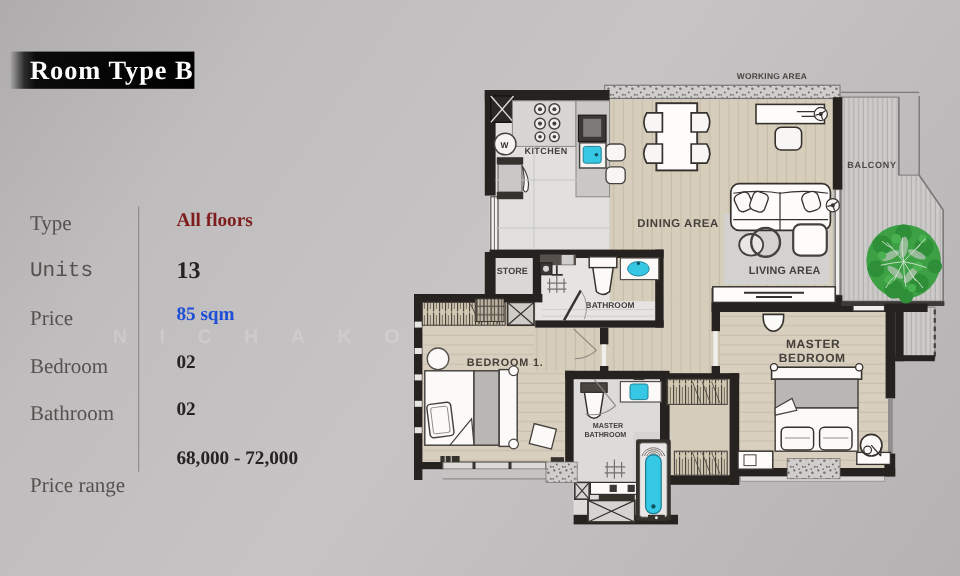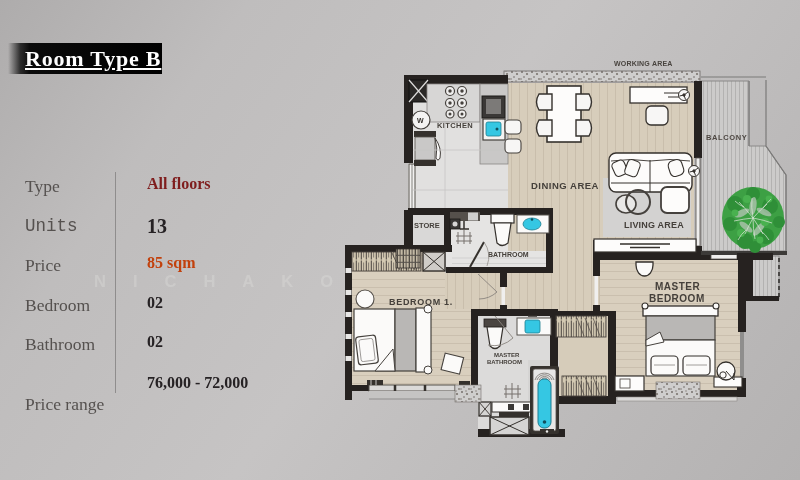--- a/index.html
+++ b/index.html
@@ -1,19 +1,19 @@
 <!DOCTYPE html>
 <html><head>
 <meta charset="utf-8">
 <style>
   html,body{margin:0;padding:0;}
   body{width:800px;height:480px;overflow:hidden;position:relative;
        font-family:"Liberation Sans", sans-serif;
        background:linear-gradient(125deg,#aeacac 0%,#bfbdbd 22%,#c6c4c4 50%,#bbb9b9 80%,#b4b2b2 100%);}
-  .serif{font-family:"Liberation Serif", serif;text-decoration:underline;}
+  .serif{font-family:"Liberation Serif", serif;}
 </style>
 </head>
 <body>
 
 <div style="position:absolute;left:0;top:0;width:340px;height:480px;">
 
   <div class="serif" style="position:absolute;left:8px;top:43px;width:154px;height:31px;
       background:linear-gradient(90deg,rgba(10,10,10,0) 0%,rgba(10,10,10,.8) 8%,#0b0b0b 14%,#000 100%);
       color:#fff;font-size:22px;font-weight:bold;letter-spacing:0.8px;line-height:31px;padding-left:0;">
      <span style="margin-left:17px;">Room Type B</span>
@@ -23,30 +23,30 @@
 
   <div class="serif" style="position:absolute;left:0;top:0;width:340px;color:#55514f;font-size:17.5px;">
 
     <div style="position:absolute;left:25px;top:176px;">Type</div>
     <div style="position:absolute;left:147px;top:175px;color:#7f1d1d;font-weight:bold;font-size:16px;">All floors</div>
 
     <div style="position:absolute;left:25px;top:216px;font-family:Liberation Mono, monospace;">Units</div>
     <div style="position:absolute;left:147px;top:215px;color:#262224;font-weight:bold;font-size:20px;">13</div>
 
     <div style="position:absolute;left:25px;top:255px;">Price</div>
-    <div style="position:absolute;left:147px;top:254px;color:#c2410c;font-weight:bold;font-size:16px;">85 sqm</div>
+    <div style="position:absolute;left:147px;top:254px;color:#1d4ed8;font-weight:bold;font-size:16px;">85 sqm</div>
 
     <div style="position:absolute;left:25px;top:295px;">Bedroom</div>
     <div style="position:absolute;left:147px;top:294px;color:#262224;font-weight:bold;font-size:16px;">02</div>
 
     <div style="position:absolute;left:25px;top:334px;">Bathroom</div>
     <div style="position:absolute;left:147px;top:333px;color:#262224;font-weight:bold;font-size:16px;">02</div>
 
     <div style="position:absolute;left:25px;top:375px;margin-top:19px;">Price range</div>
-    <div style="position:absolute;left:147px;top:374px;color:#262224;font-weight:bold;font-size:16px;">76,000 - 72,000</div>
+    <div style="position:absolute;left:147px;top:374px;color:#262224;font-weight:bold;font-size:16px;">68,000 - 72,000</div>
   </div>
 </div>
 
 <div style="position:absolute;left:94px;top:272px;width:620px;color:rgba(228,227,225,.32);
      font-size:16.5px;font-weight:bold;letter-spacing:27px;white-space:nowrap;">NICHAKO</div>
 
 <svg width="800" height="480" viewBox="0 0 800 480" style="position:absolute;left:0;top:0;" font-family="Liberation Sans, sans-serif">
   <defs>
     <pattern id="planksV" width="8" height="8" patternUnits="userSpaceOnUse">
       <rect width="8" height="8" fill="#d7cdbb"></rect>

